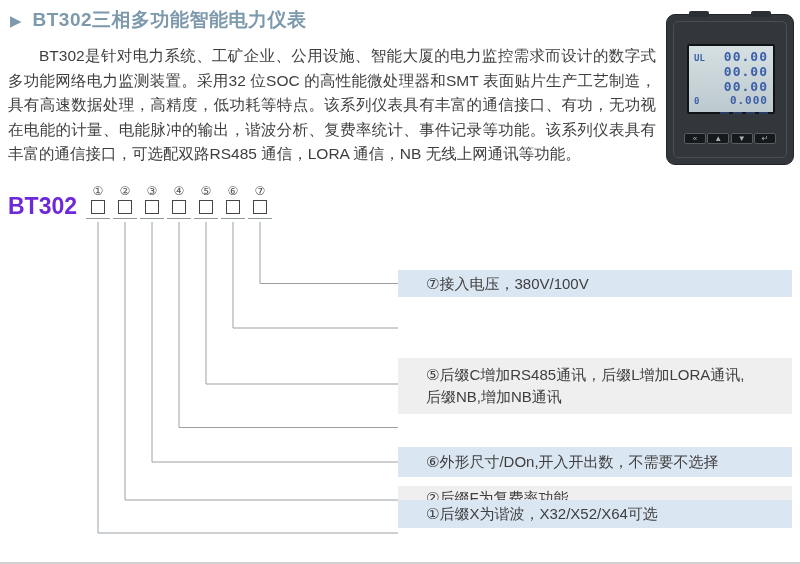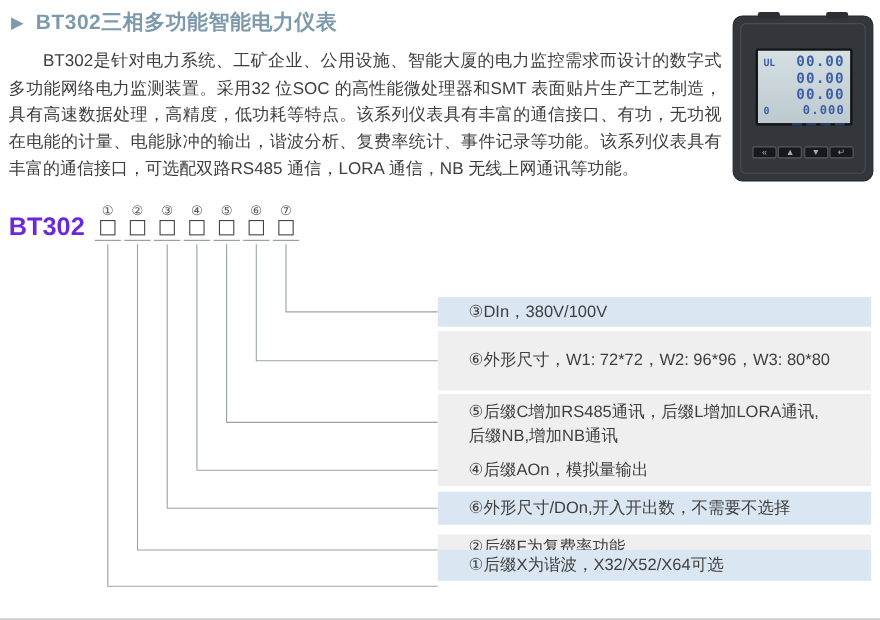--- a/index.html
+++ b/index.html
@@ -152,23 +152,21 @@
   <svg id="connectors" width="800" height="564">
       <path d="M98 222 V533 H398" fill="none" stroke="#9aa2a6" stroke-width="1"></path>
       <path d="M125 222 V500 H398" fill="none" stroke="#9aa2a6" stroke-width="1"></path>
       <path d="M152 222 V462 H398" fill="none" stroke="#9aa2a6" stroke-width="1"></path>
       <path d="M179 222 V427.5 H398" fill="none" stroke="#9aa2a6" stroke-width="1"></path>
       <path d="M206 222 V384 H398" fill="none" stroke="#9aa2a6" stroke-width="1"></path>
       <path d="M233 222 V328 H398" fill="none" stroke="#9aa2a6" stroke-width="1"></path>
       <path d="M260 222 V283.5 H398" fill="none" stroke="#9aa2a6" stroke-width="1"></path>
     </svg>
 
-  <div class="spec-row tone-blue" style="top:270px;height:27px">③DIn，380V/100V</div>
-  <div class="spec-row tone-gray" style="top:301px;height:54px">⑥外形尺寸，W1: 72*72，W2: 96*96，W3: 80*80</div>
+  <div class="spec-row tone-blue" style="top:270px;height:27px">⑦接入电压，380V/100V</div>
   <div class="spec-row tone-gray" style="top:358px;height:56px">⑤后缀C增加RS485通讯，后缀L增加LORA通讯,
  后缀NB,增加NB通讯</div>
-  <div class="spec-row tone-gray" style="top:413px;height:29px">④后缀AOn，模拟量输出</div>
   <div class="spec-row tone-blue" style="top:447px;height:30px">⑥外形尺寸/DOn,开入开出数，不需要不选择</div>
   <div class="spec-row tone-gray" style="top:486px;height:24px">②后缀F为复费率功能</div>
   <div class="spec-row tone-blue" style="top:500px;height:28px">①后缀X为谐波，X32/X52/X64可选</div>
 
   <div class="bottom-line"></div>
 </div>
 
 </body></html>

